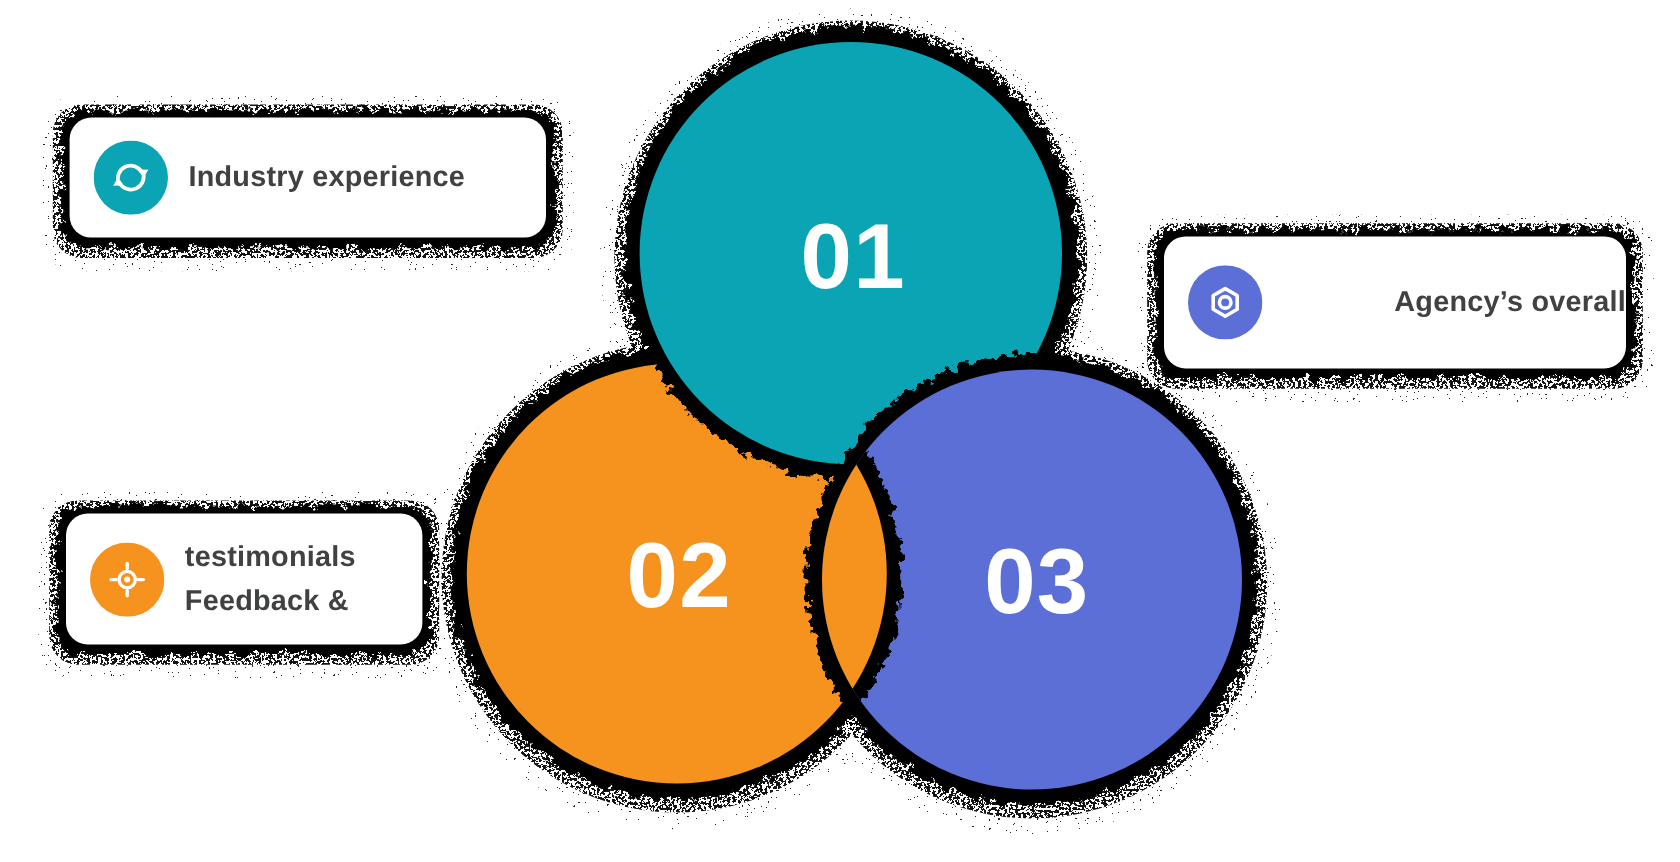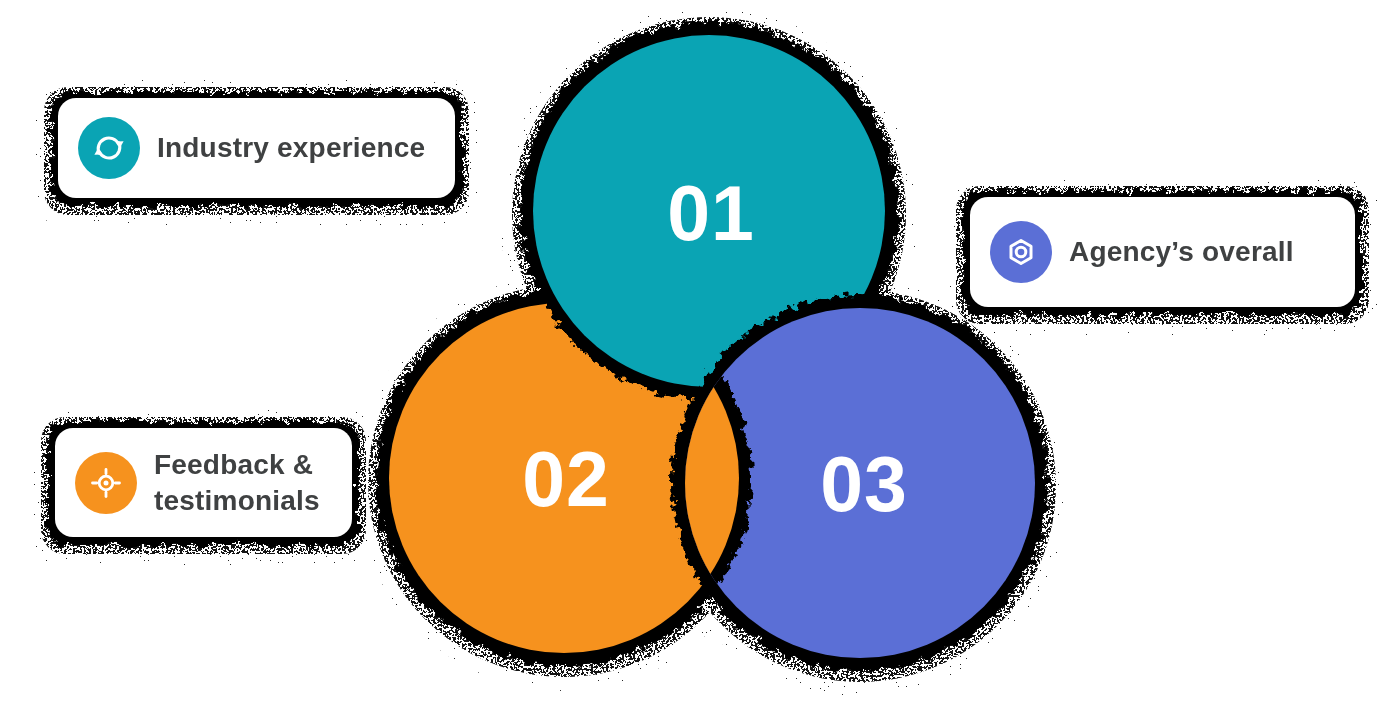--- a/index.html
+++ b/index.html
@@ -17,21 +17,21 @@
     border-radius:18px;
     display:flex;
     align-items:center;
     gap:17px;
     padding-left:20px;
     box-sizing:border-box;
   }
   .card-icon{flex:0 0 62px;width:62px;height:62px;}
   .card-text{
     color:#3F4142;
-    font-size:28px;
+    font-size:24px;
     line-height:36px;
     font-weight:700;
     letter-spacing:0.2px;
   }
   .circle-number{
     font-family:"Liberation Sans", sans-serif;
     font-weight:700;
     font-size:77px;
     letter-spacing:1px;
     fill:#ffffff;
@@ -119,21 +119,21 @@
         <path d="M 40.8,25.8 A 10.4,10.4 0 1 1 21.4,34.8"></path>
       </g>
       <path fill="#ffffff" d="M 45.6,24.2 l -7.6,0.4 4.0,6.2 z"></path>
       <path fill="#ffffff" d="M 16.4,37.8 l 7.6,-0.4 -4.0,-6.2 z"></path>
     </svg>
     <div class="card-text">
       <div>Industry experience</div>
     </div>
   </div>
 
-  <div class="card" style="left:970px;top:197px;width:385px;height:110px;">
+  <div class="card" style="left:970px;top:197px;width:385px;height:110px;justify-content:space-between;">
     <svg class="card-icon" viewBox="0 0 62 62">
       <circle cx="31" cy="31" r="31" fill="#5B6FD6"></circle>
       <path d="M 31,19.5 L 21,25.25 L 21,36.75 L 31,42.5 L 41,36.75 L 41,25.25 Z" fill="none" stroke="#ffffff" stroke-width="3" stroke-linejoin="round"></path>
       <circle cx="31" cy="31" r="4.8" fill="none" stroke="#ffffff" stroke-width="3"></circle>
     </svg>
     <div class="card-text">
       <div>Agency’s overall</div>
     </div>
   </div>
 
@@ -143,18 +143,18 @@
       <circle cx="31" cy="31" r="6.8" fill="none" stroke="#ffffff" stroke-width="2.8"></circle>
       <circle cx="31" cy="31" r="2.5" fill="#ffffff"></circle>
       <g stroke="#ffffff" stroke-width="2.8" stroke-linecap="round">
         <line x1="31" y1="17.5" x2="31" y2="21.8"></line>
         <line x1="31" y1="40.2" x2="31" y2="44.5"></line>
         <line x1="17.5" y1="31" x2="21.8" y2="31"></line>
         <line x1="40.2" y1="31" x2="44.5" y2="31"></line>
       </g>
     </svg>
     <div class="card-text">
+      <div>testimonials</div>
       <div>Feedback &amp;</div>
-      <div>testimonials</div>
     </div>
   </div>
 
 </div>
 
 </body></html>

